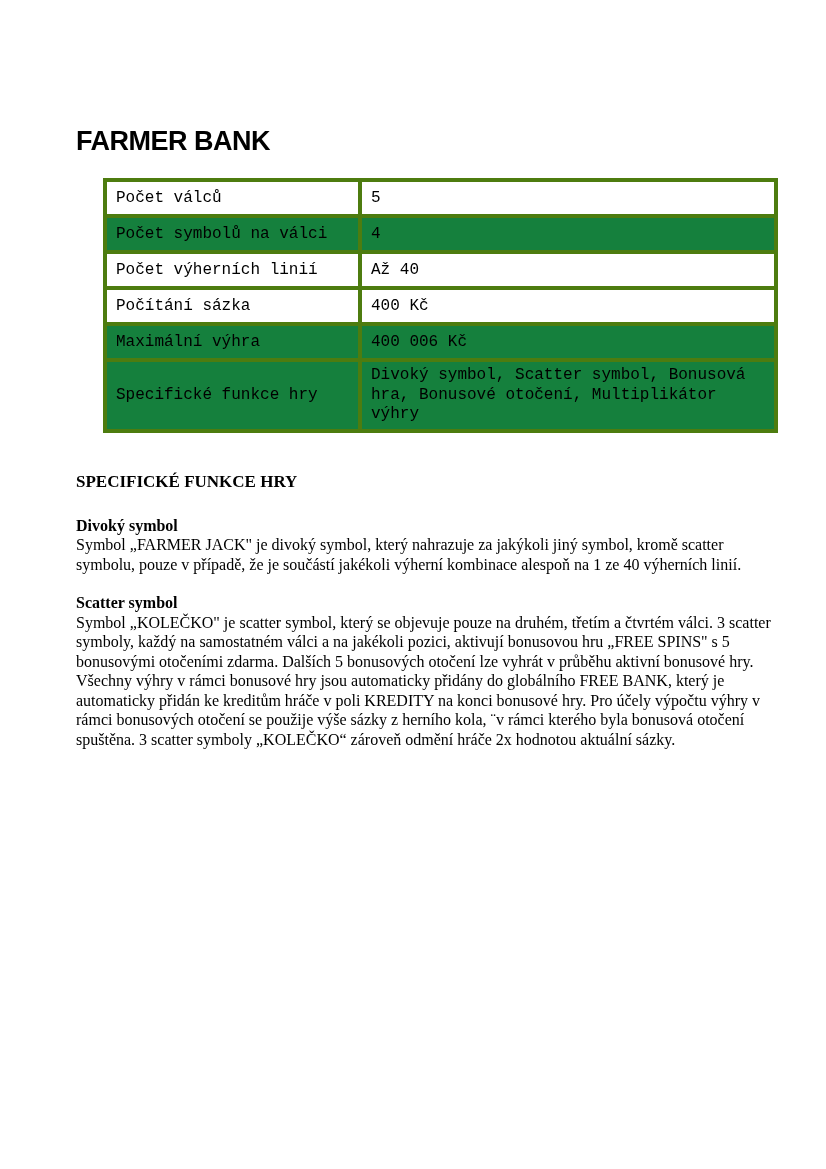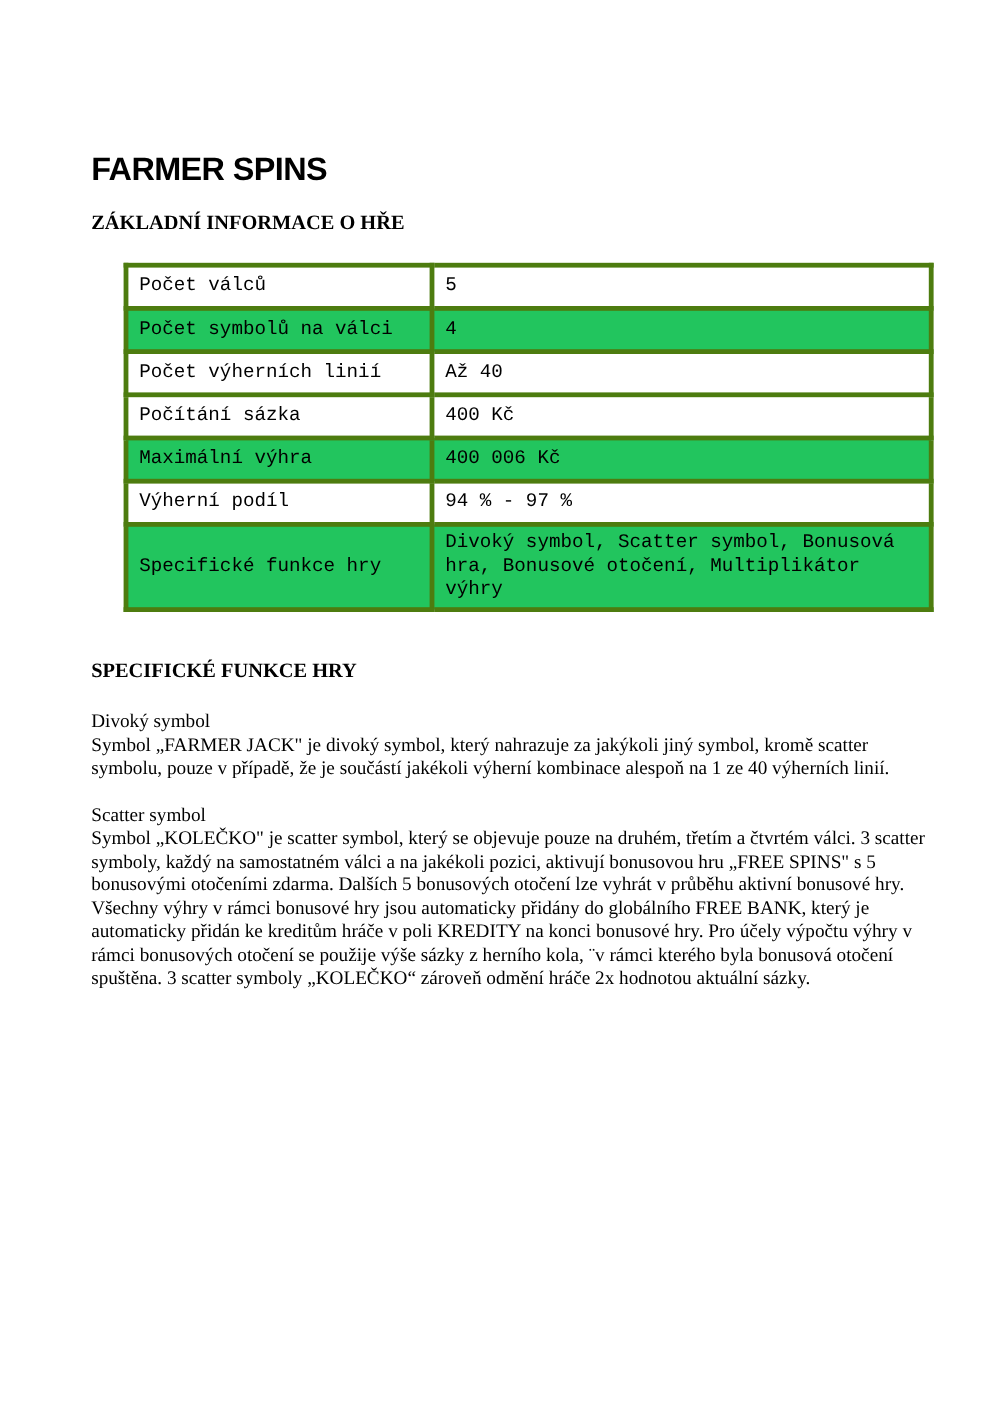--- a/index.html
+++ b/index.html
@@ -45,47 +45,46 @@
   table.info-table td {
     border: 4px solid #4d7c0f;
     padding: 4px 9px;
     height: 24px;
     vertical-align: middle;
     font-size: 16px;
     line-height: 19.5px;
     font-family: Liberation Mono, monospace;
   }
   table.info-table td.col-label { width: 233px; }
-  table.info-table tr.shaded td { background: #22c55e; }
+  table.info-table tr.shaded td { background: #15803d; }
   table.info-table tr.tall td { height: 44px; }
 
   .subsection { margin-top: 19px; }
   .subsection-title {
-    font-weight: normal;
+    font-weight: bold;
     font-size: 16px;
     line-height: 19.5px;
     margin: 0;
   }
   .subsection-body {
     margin: 0;
     width: 699px;
     font-size: 16px;
     line-height: 19.5px;
     text-align: left;
   }
   .first-sub { margin-top: 24px; }
 </style>
 </head>
 <body>
 
 <div class="page">
 
-  <h1 class="doc-title">FARMER SPINS</h1>
+  <h1 class="doc-title">FARMER BANK</h1>
 
-  <h2 class="section-heading h-basic">ZÁKLADNÍ INFORMACE O HŘE</h2>
 
   <table class="info-table">
     <tbody>
       <tr>
         <td class="col-label">Počet válců</td>
         <td>5</td>
       </tr>
       <tr class="shaded">
         <td class="col-label">Počet symbolů na válci</td>
         <td>4</td>
@@ -94,24 +93,20 @@
         <td class="col-label">Počet výherních linií</td>
         <td>Až 40</td>
       </tr>
       <tr>
         <td class="col-label">Počítání sázka</td>
         <td>400 Kč</td>
       </tr>
       <tr class="shaded">
         <td class="col-label">Maximální výhra</td>
         <td>400 006 Kč</td>
-      </tr>
-      <tr>
-        <td class="col-label">Výherní podíl</td>
-        <td>94 % - 97 %</td>
       </tr>
       <tr class="shaded tall">
         <td class="col-label">Specifické funkce hry</td>
         <td>Divoký symbol, Scatter symbol, Bonusová hra, Bonusové otočení, Multiplikátor výhry</td>
       </tr>
     </tbody>
   </table>
 
   <h2 class="section-heading h-special">SPECIFICKÉ FUNKCE HRY</h2>
 

